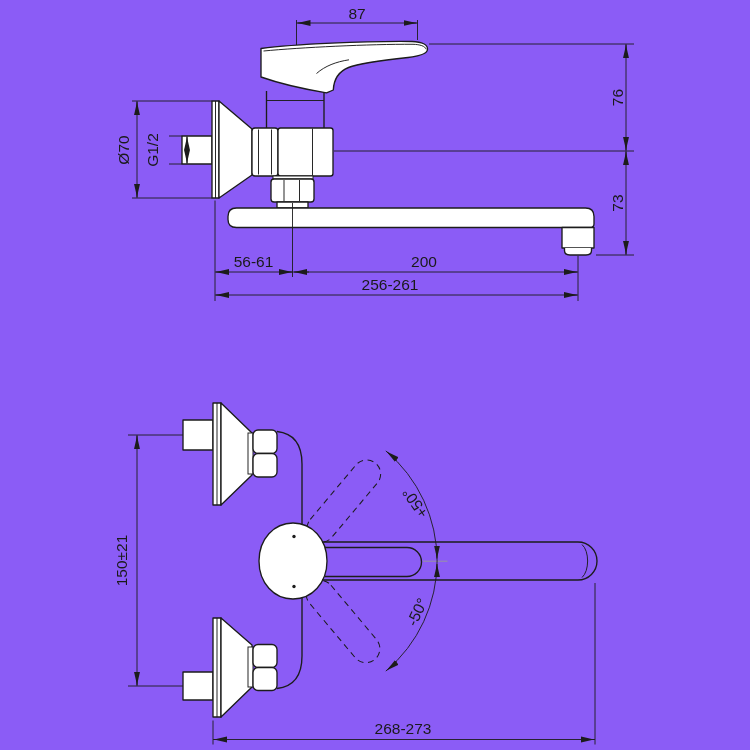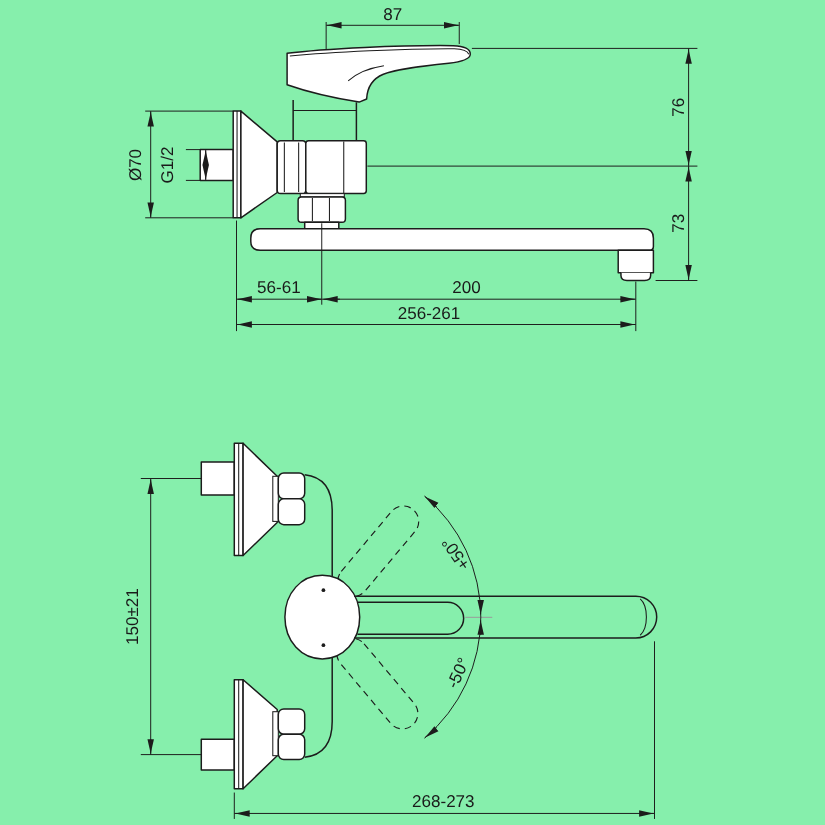--- a/index.html
+++ b/index.html
@@ -1,16 +1,16 @@
 <!DOCTYPE html>
 <html><head>
 <meta charset="utf-8">
 <style>
   html,body{margin:0;padding:0;background:#ffffff;}
-  .stage{width:750px;height:750px;position:relative;background:#86efac;overflow:hidden;}
+  .stage{width:750px;height:750px;position:relative;background:#8b5cf6;overflow:hidden;}
   svg{display:block;}
   svg text{
     font-family:"Liberation Sans", sans-serif;
     font-size:15.5px;
     fill:#1a1a1a;
   }
   .ln{stroke:#1c1c1c;fill:none;stroke-width:1.35;stroke-linejoin:round;}
   .thin{stroke:#1c1c1c;fill:none;stroke-width:0.95;}
   .dim{stroke:#1c1c1c;fill:none;stroke-width:0.9;}
   .fw{fill:#ffffff;}

